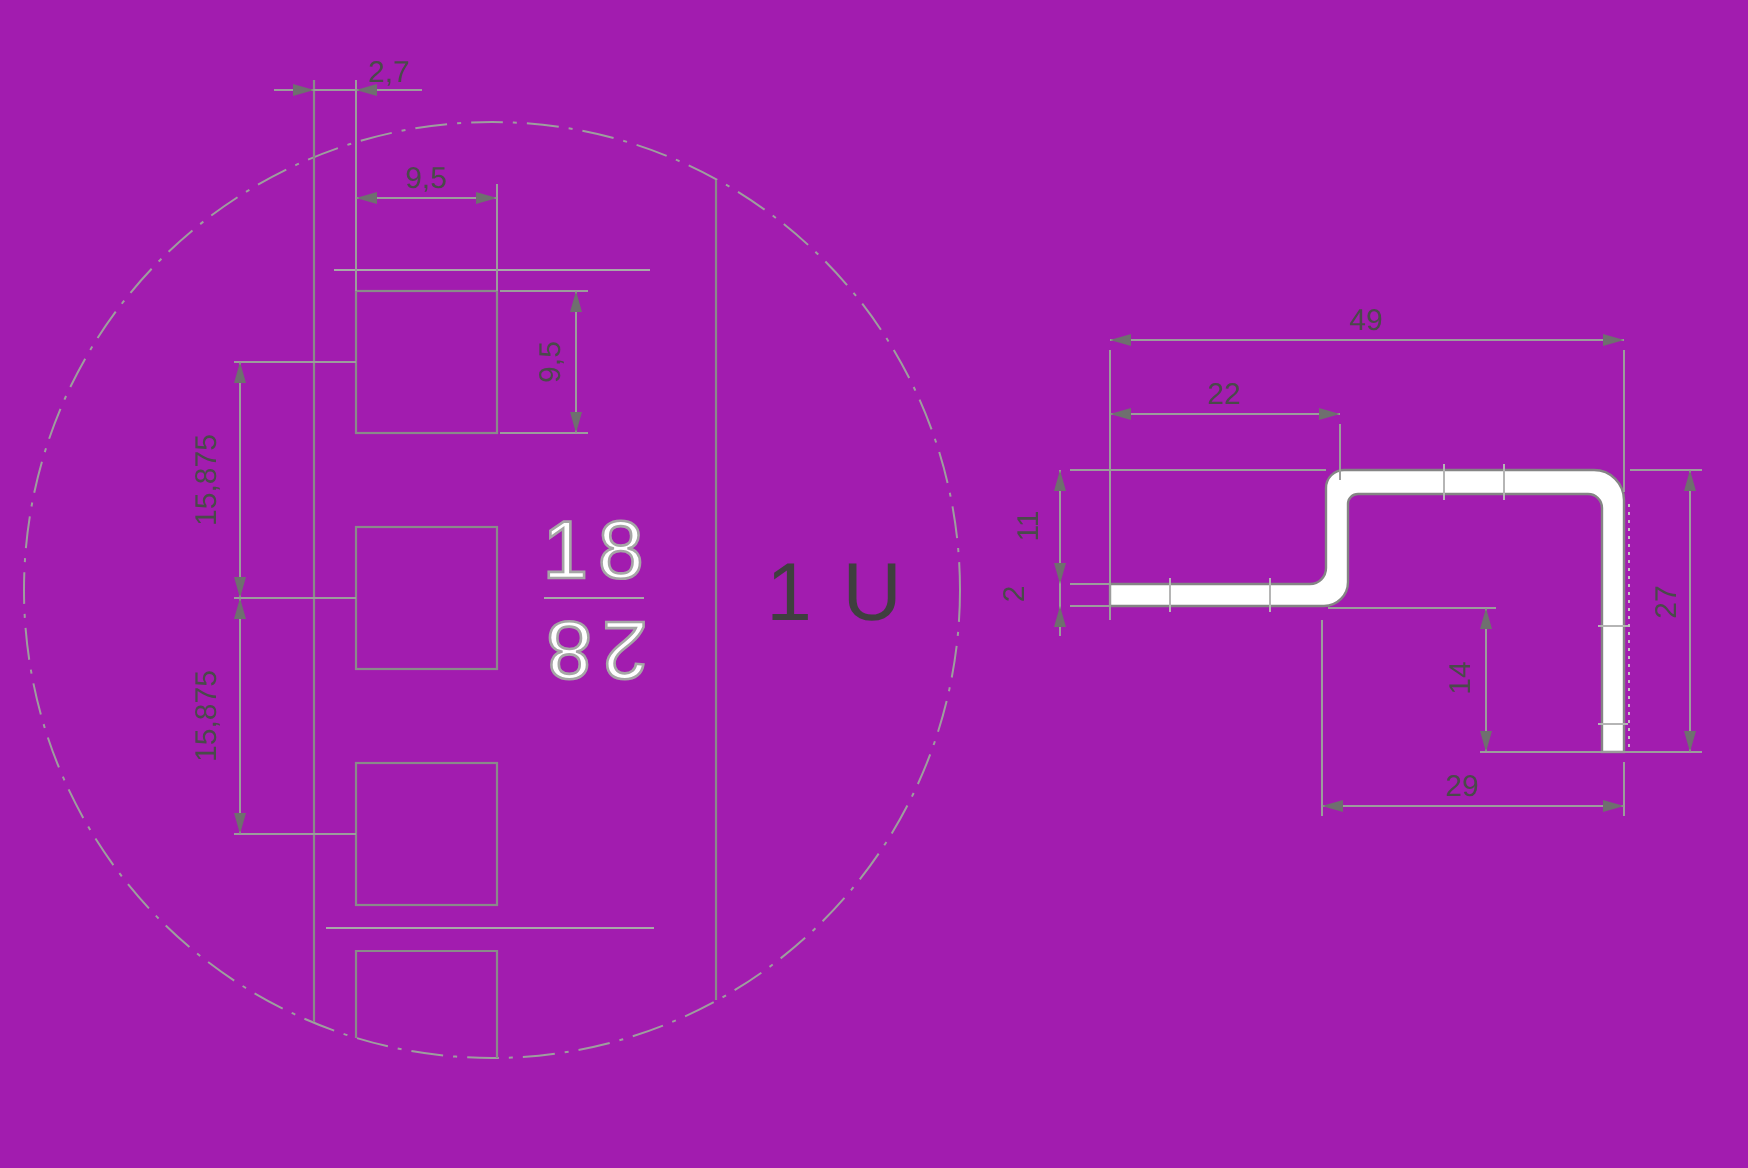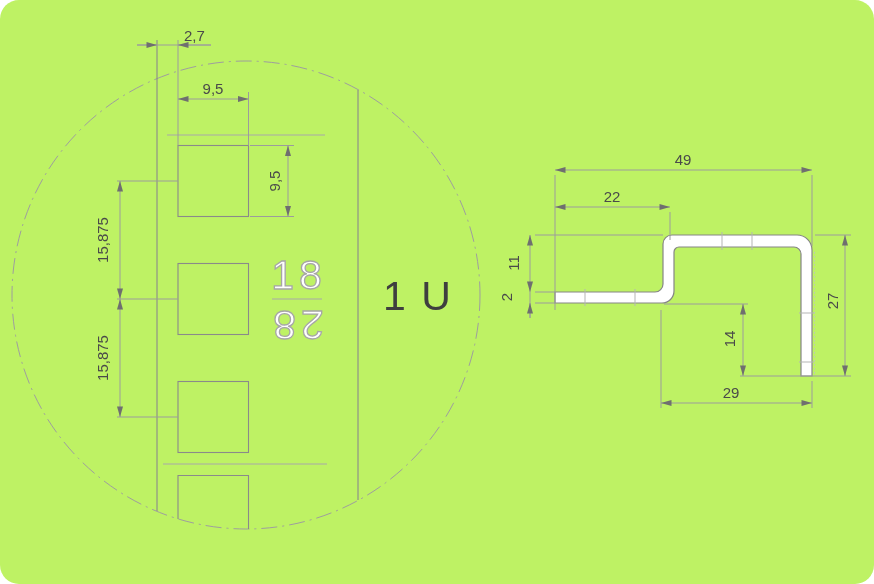--- a/index.html
+++ b/index.html
@@ -1,18 +1,18 @@
 <!DOCTYPE html>
 <html><head>
 <meta charset="utf-8">
 <style>
   html,body { margin:0; padding:0; background:#ffffff; }
   #canvas {
-    position:relative; width:874px; height:584px; background:#bef264;
-    overflow:hidden; font-family:"Liberation Sans","DejaVu Sans",sans-serif;border-radius:19px;
+    position:relative; width:874px; height:584px; background:#a21caf;
+    overflow:hidden; font-family:"Liberation Sans","DejaVu Sans",sans-serif;
   }
   svg { display:block; }
   svg text {
     fill:#4a4a4a;
     font-family:"Liberation Sans","DejaVu Sans",sans-serif;
   }
   .dim-t  { font-size:15px; }
   .stamp-t{ font-size:41px; fill:#ffffff; stroke:#a6a6a6; stroke-width:1.3px; letter-spacing:5px; }
   .unit-t { font-size:41px; fill:#3f3f3f; letter-spacing:2px; }
   .ln     { stroke:#8a8a8a; stroke-width:1.1; fill:none; }

